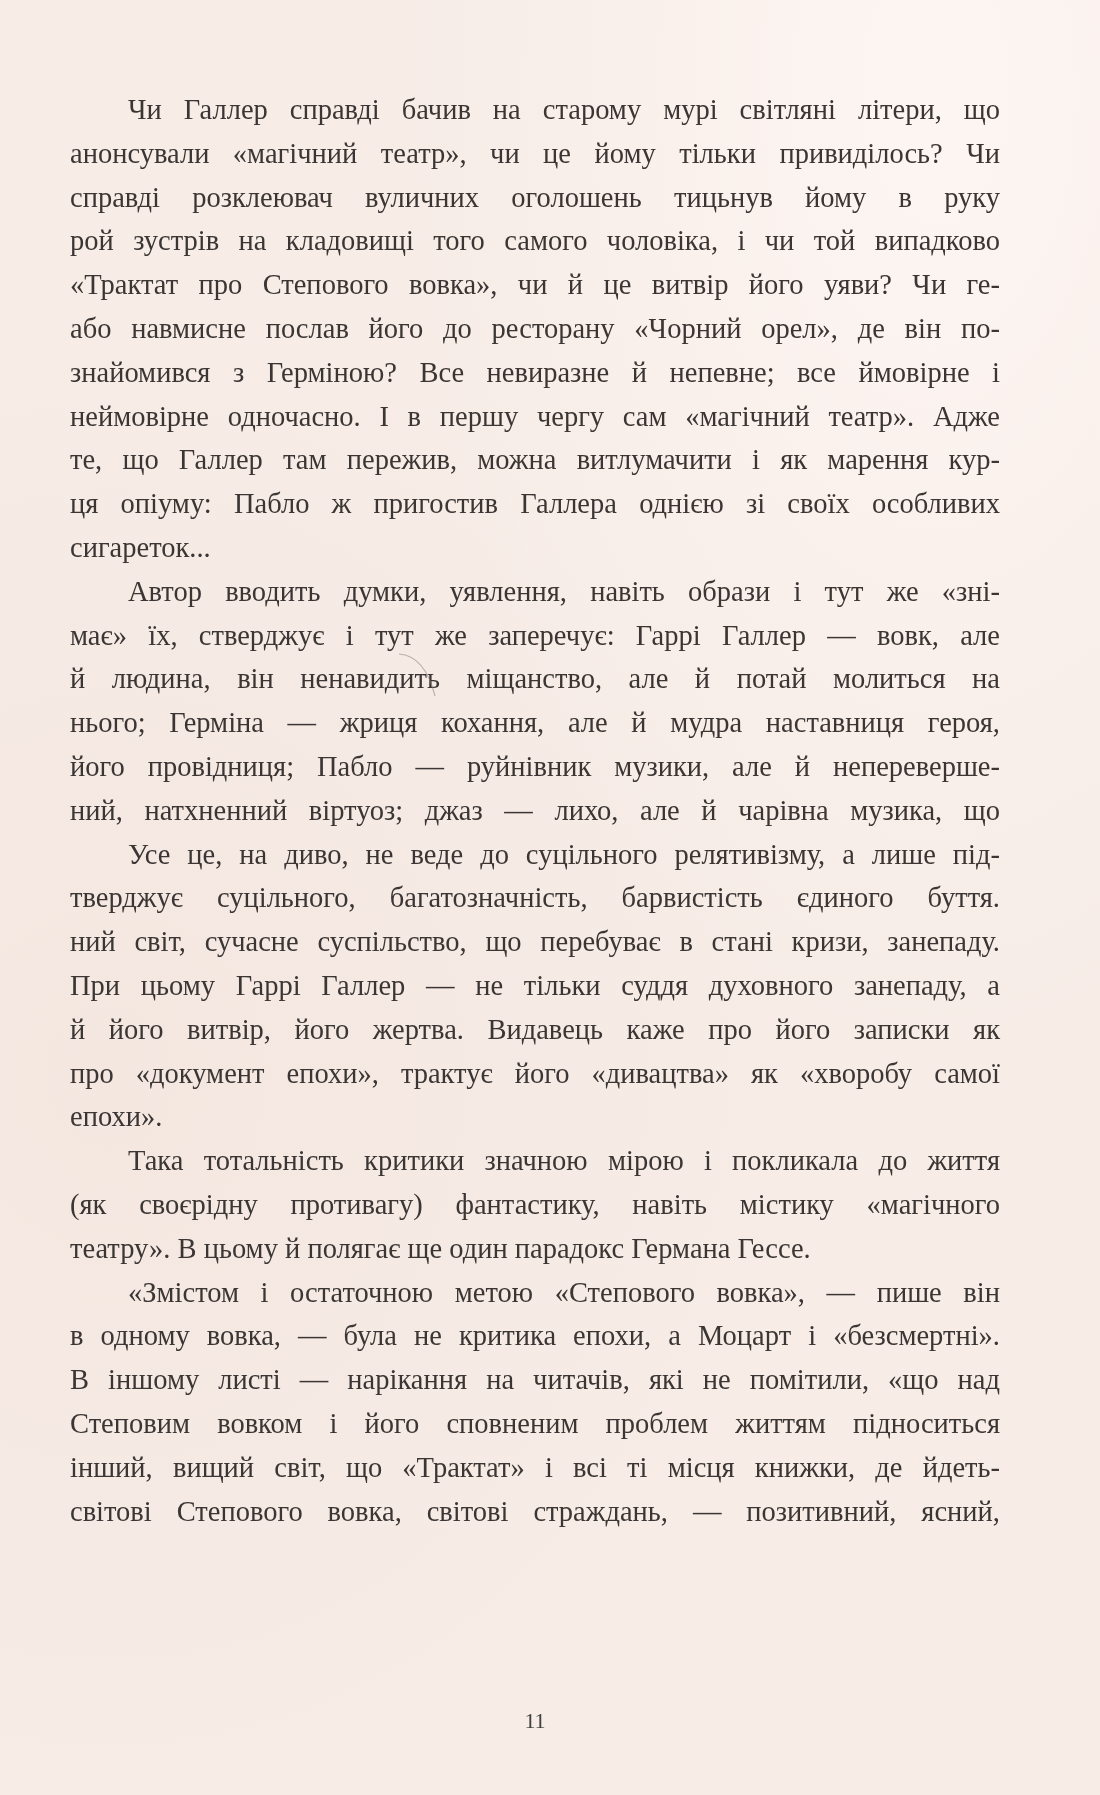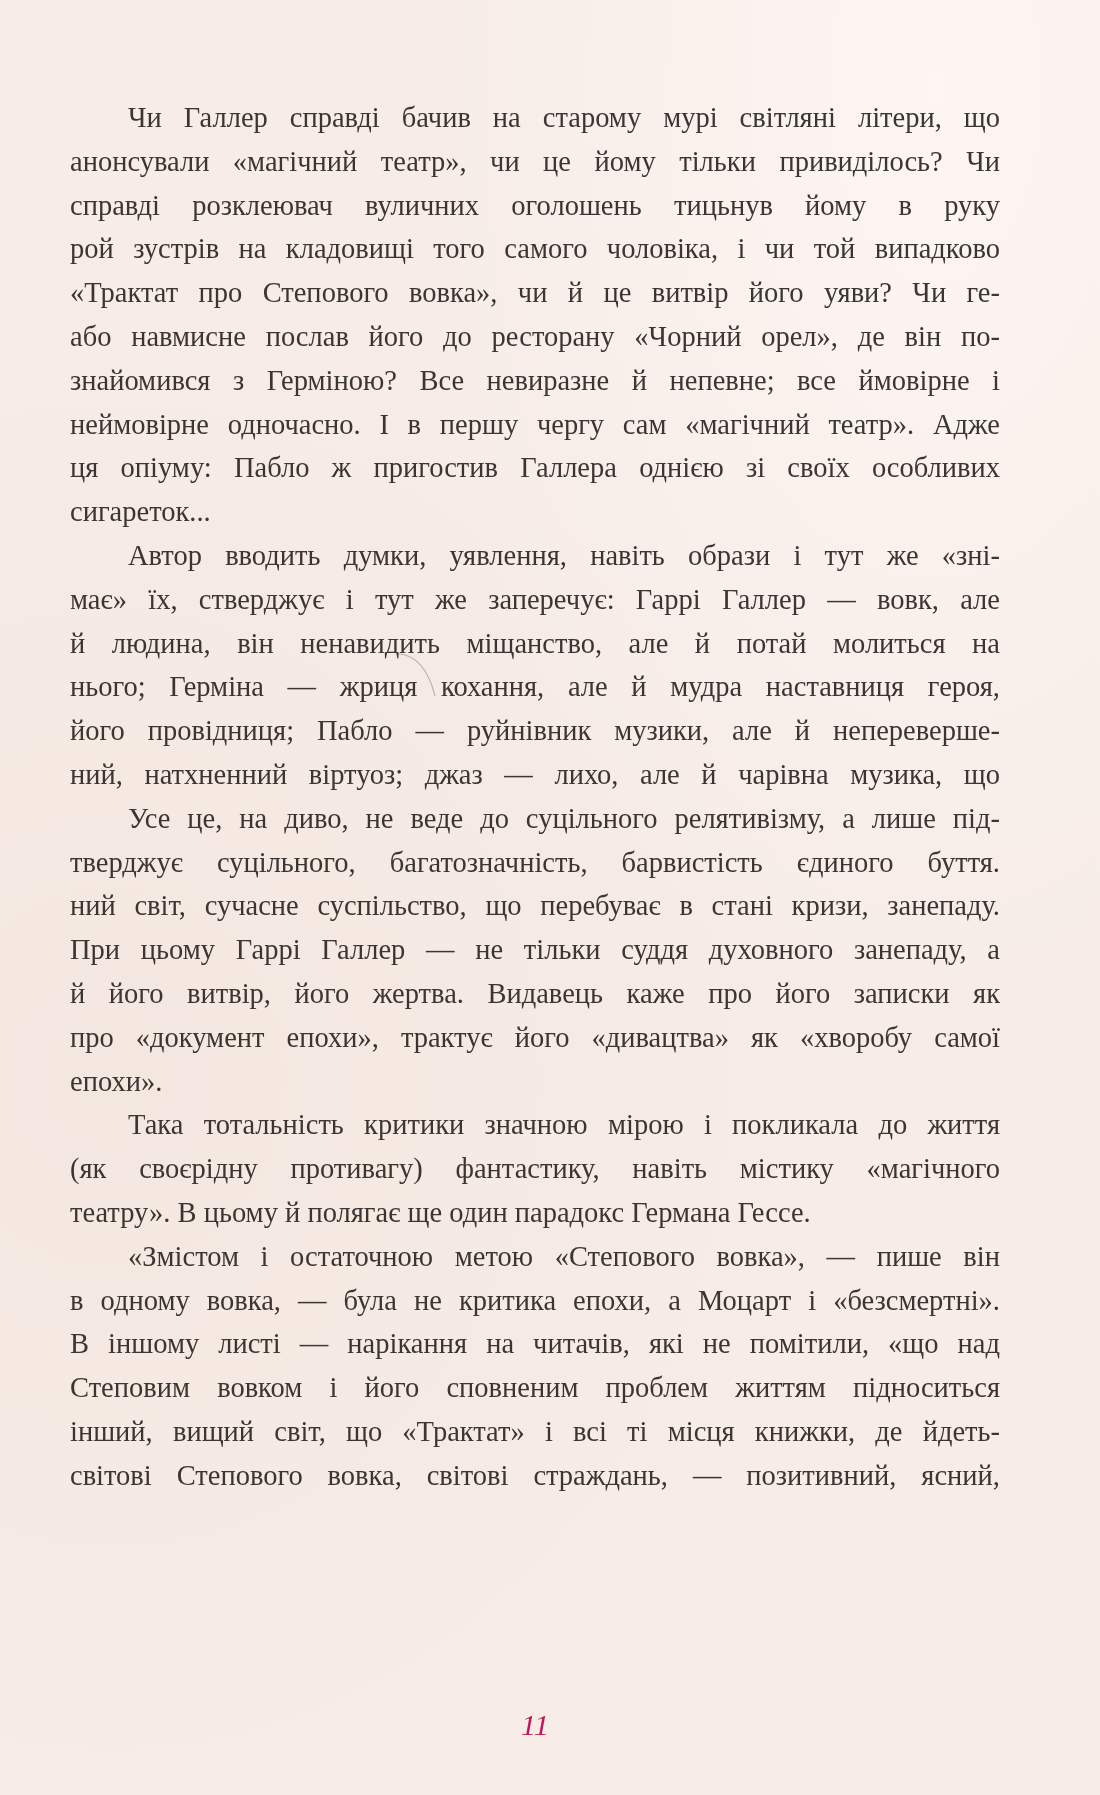--- a/index.html
+++ b/index.html
@@ -20,21 +20,21 @@
     }
     .page {
       position: absolute;
       left: 0; top: 0;
       width: 1100px;
       height: 1795px;
     }
     .text-block {
       position: absolute;
       left: 70px;
-      top: 96px;
+      top: 88px;
       width: 930px;
       font-size: 28.5px;
     }
     .para {
       margin: 0;
     }
     .line {
       height: 43.8px;
       line-height: 43.8px;
       white-space: nowrap;
@@ -48,23 +48,22 @@
     .line.last {
       text-align: center;
       text-align-last: left;
     }
     .page-number {
       position: absolute;
       left: 0;
       width: 1070px;
       top: 1708px;
       text-align: center;
-      font-style: italic;
-      font-size: 30px;
-      color: #be185d;
+      font-size: 22px;
+      color: #404040;
     }
     .pencil-mark {
       position: absolute;
       left: 395px;
       top: 648px;
       width: 50px;
       height: 55px;
       pointer-events: none;
     }
   </style>
@@ -77,20 +76,21 @@
 
     <div class="para">
       <div class="line first">Чи Галлер справді бачив на старому мурі світляні літери, що</div>
       <div class="line">анонсували «магічний театр», чи це йому тільки привиділось? Чи</div>
       <div class="line">справді розклеювач вуличних оголошень тицьнув йому в руку</div>
       <div class="line">рой зустрів на кладовищі того самого чоловіка, і чи той випадково</div>
       <div class="line">«Трактат про Степового вовка», чи й це витвір його уяви? Чи ге-</div>
       <div class="line">або навмисне послав його до ресторану «Чорний орел», де він по-</div>
       <div class="line">знайомився з Герміною? Все невиразне й непевне; все ймовірне і</div>
       <div class="line">неймовірне одночасно. І в першу чергу сам «магічний театр». Адже</div>
+      <div class="line">те, що Галлер там пережив, можна витлумачити і як марення кур-</div>
       <div class="line">ця опіуму: Пабло ж пригостив Галлера однією зі своїх особливих</div>
       <div class="line last">сигареток...</div>
     </div>
 
     <div class="para">
       <div class="line first">Автор вводить думки, уявлення, навіть образи і тут же «зні-</div>
       <div class="line">має» їх, стверджує і тут же заперечує: Гаррі Галлер — вовк, але</div>
       <div class="line">й людина, він ненавидить міщанство, але й потай молиться на</div>
       <div class="line">нього; Герміна — жриця кохання, але й мудра наставниця героя,</div>
       <div class="line">його провідниця; Пабло — руйнівник музики, але й неперевершe-</div>

